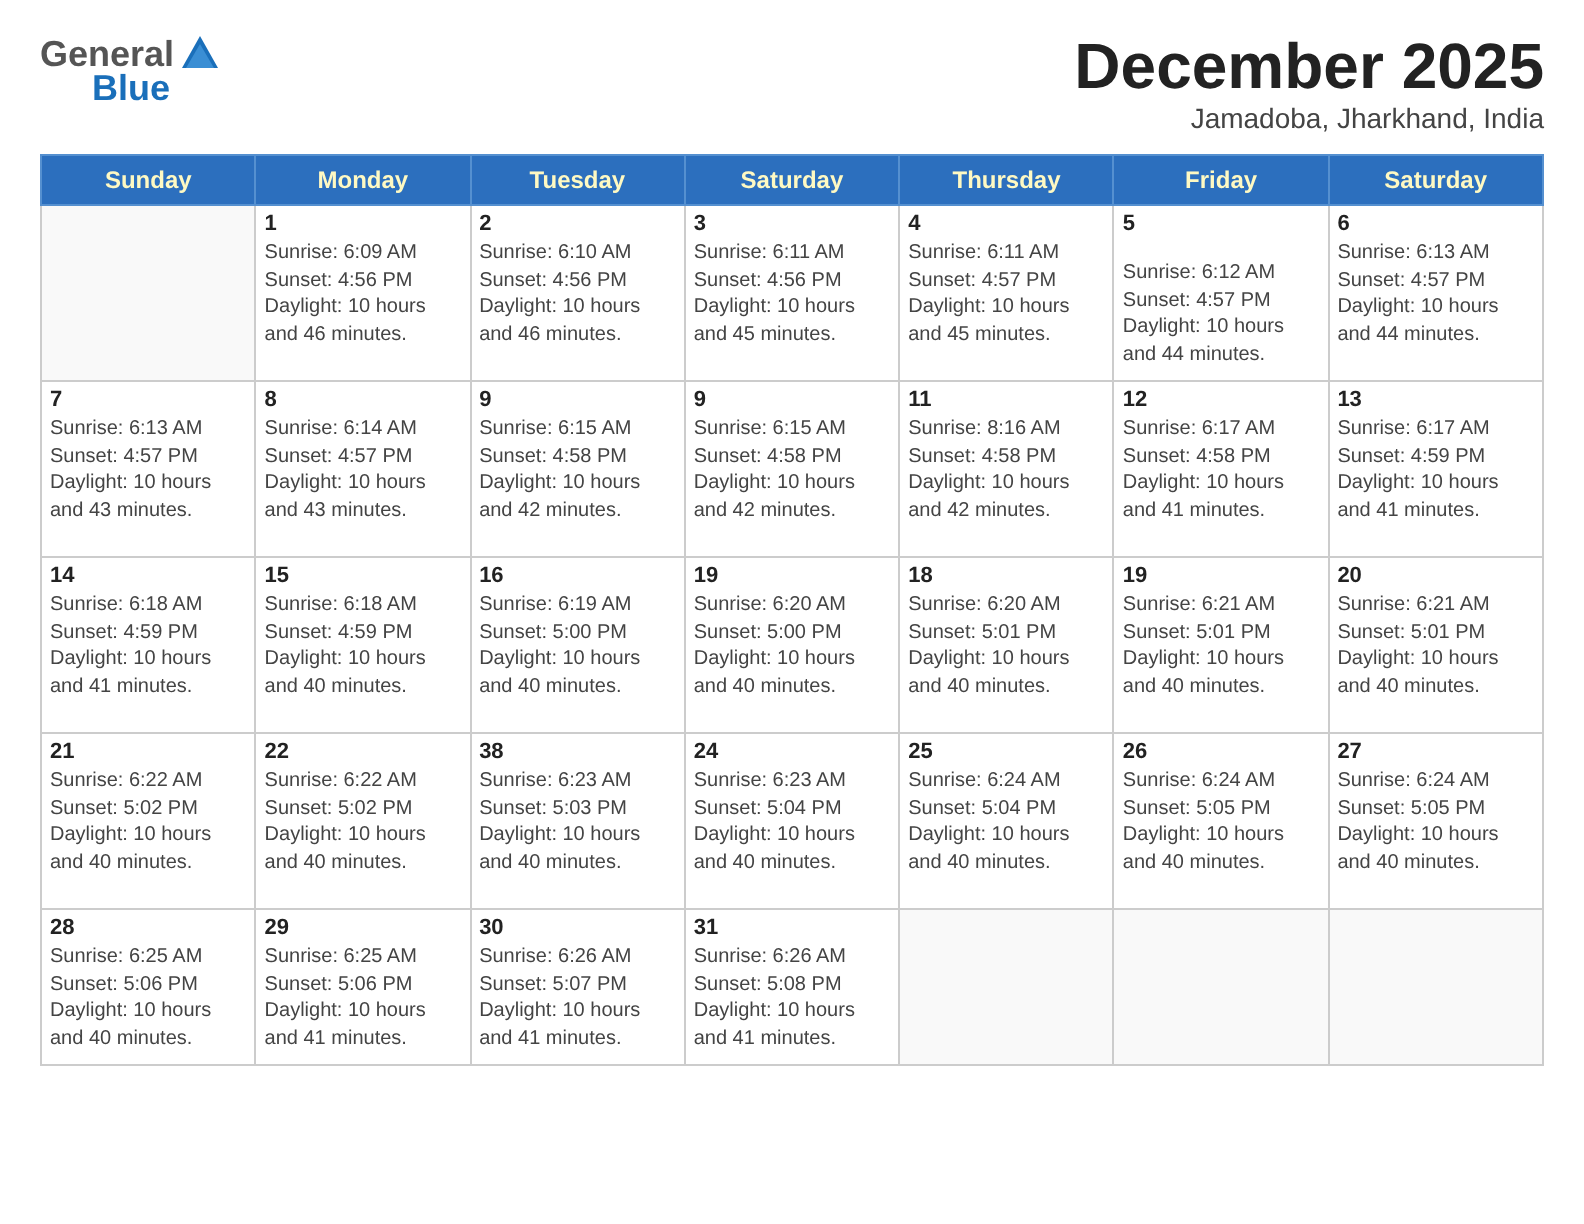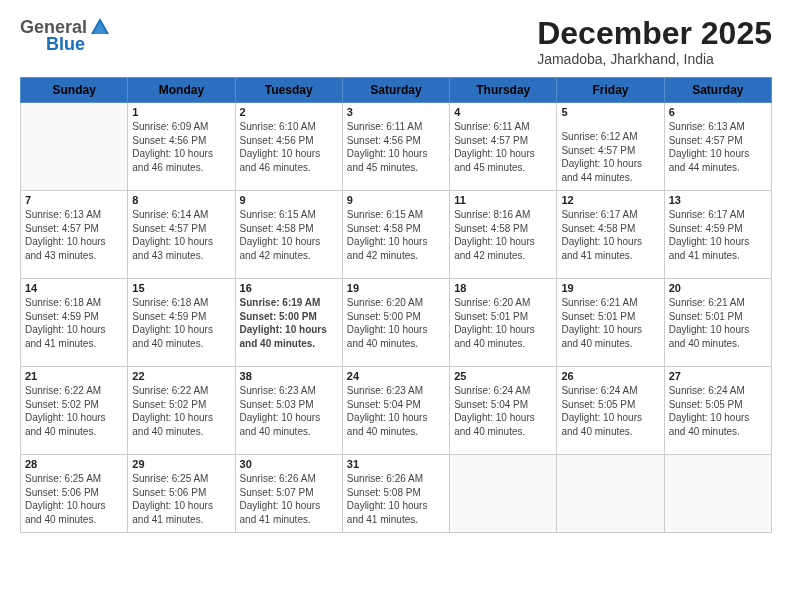--- a/index.html
+++ b/index.html
@@ -22,41 +22,42 @@
       justify-content: space-between;
       align-items: flex-start;
       margin-bottom: 10px;
     }
     .logo {
       display: flex;
       align-items: center;
       gap: 4px;
     }
     .title-area {
+      text-align: right;
     }
     .month-title {
       font-size: 32px;
       font-weight: bold;
       color: #222;
       line-height: 1.1;
     }
     .subtitle {
       font-size: 14px;
       color: #444;
     }
     .calendar {
       flex: 1;
       border: 1px solid #ccc;
       border-collapse: collapse;
       width: 100%;
       table-layout: fixed;
     }
     .calendar th {
       background-color: #2c6fbe;
-      color: #000000;
+      color: #fef9c3;
       font-size: 12px;
       font-weight: bold;
       padding: 5px 2px;
       border: 1px solid #5590d0;
     }
     .calendar td {
       border: 1px solid #ccc;
       vertical-align: top;
       padding: 3px 4px;
       font-size: 9.5px;
@@ -228,21 +229,21 @@
           </td>
           <td>
             <span class="day-num">15</span>
             <div class="day-info" style="white-space: pre-line;">Sunrise: 6:18 AM
 Sunset: 4:59 PM
 Daylight: 10 hours
 and 40 minutes.</div>
           </td>
           <td>
             <span class="day-num">16</span>
-            <div class="day-info" style="white-space: pre-line; font-weight: bold;">Sunrise: 6:19 AM
+            <div class="day-info" style="white-space: pre-line;">Sunrise: 6:19 AM
 Sunset: 5:00 PM
 Daylight: 10 hours
 and 40 minutes.</div>
           </td>
           <td>
             <span class="day-num">19</span>
             <div class="day-info" style="white-space: pre-line;">Sunrise: 6:20 AM
 Sunset: 5:00 PM
 Daylight: 10 hours
 and 40 minutes.</div>

